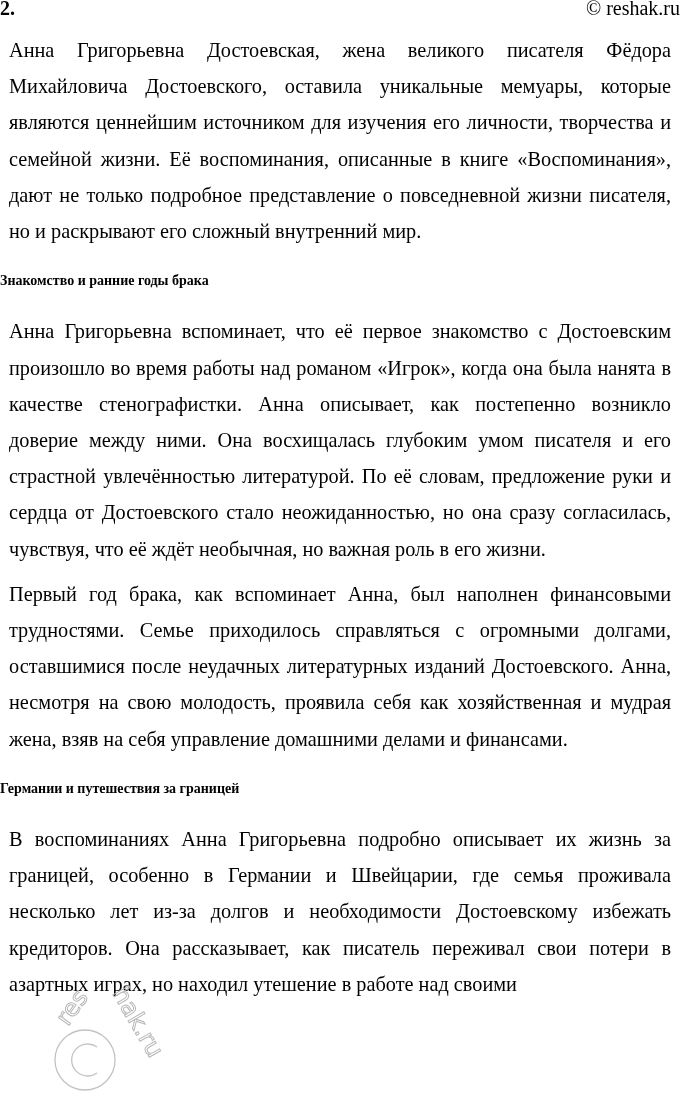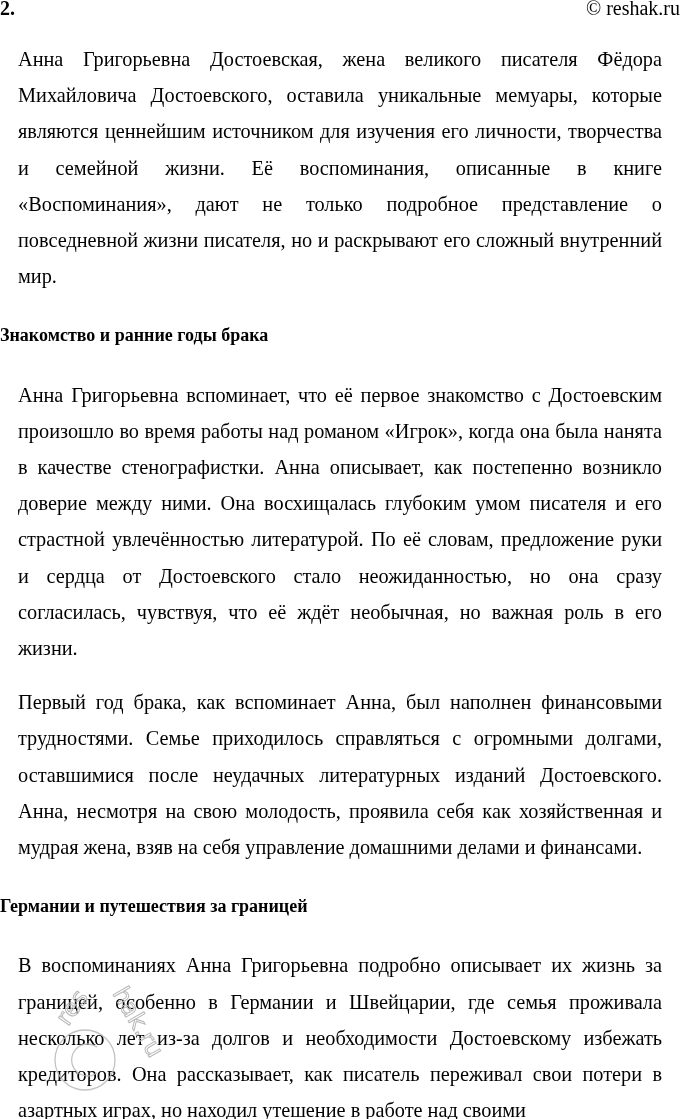--- a/index.html
+++ b/index.html
@@ -37,29 +37,29 @@
       font-size: 20px;
       line-height: 24px;
     }
     .content {
       position: absolute;
       top: 23px;
       left: 0;
       width: 680px;
     }
     .para {
-      margin: 18px;
+      margin: 9px;
       font-size: 20.3px;
       line-height: 36.2px;
       text-align: justify;
       text-align-last: left;
     }
     .heading {
       margin: 0;
-      font-size: 18px;
+      font-size: 14px;
       font-weight: bold;
       line-height: 36.2px;
       padding-top: 5px;
       padding-bottom: 5px;
     }
     .para + .para { margin-top: 5px; }
     .watermark {
       position: absolute;
       left: 40px;
       top: 965px;

